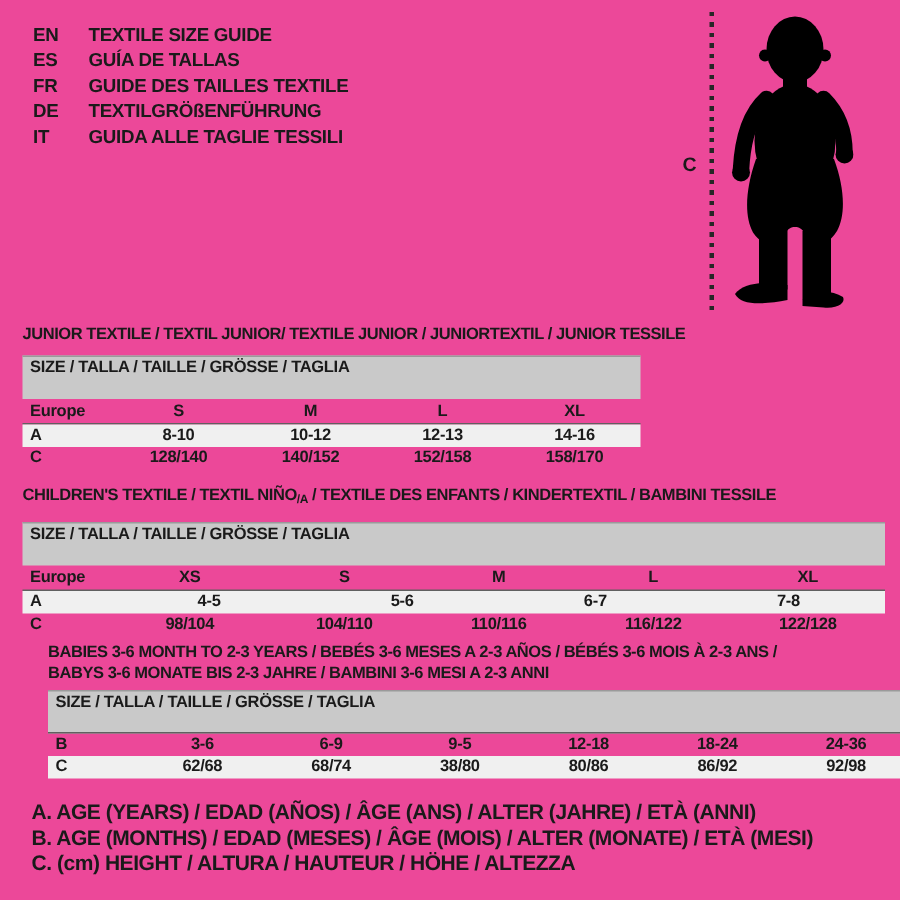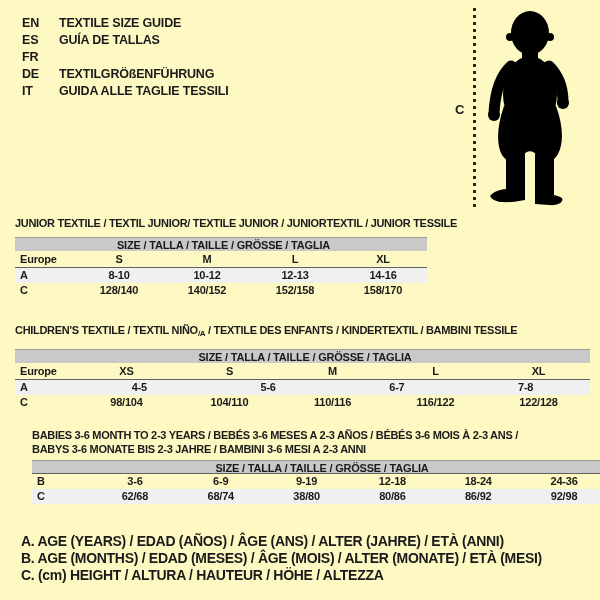--- a/index.html
+++ b/index.html
@@ -5,21 +5,21 @@
   :root{
     --header_bar:#c9c9c9;
     --row_shaded:#f0f0f0;
     --rule:#606060;
     --bar_top:#9a9a9a;
     --text:#1a1a1a;
     --silhouette:#000000;
   }
   html,body{margin:0;padding:0;background:#ffffff;}
   .page{
-    position:relative;width:600px;height:600px;background:#fef9c3;overflow:hidden;
+    position:relative;width:600px;height:600px;background:#ec4899;overflow:hidden;
     font-family:"Liberation Sans",sans-serif;font-weight:700;color:var(--text);
     letter-spacing:-0.2px;
   }
   
   .lang-block{position:absolute;left:22px;top:15px;font-size:12.5px;line-height:17px;}
   .lang-row{display:flex;}
   .lang-code{width:37px;flex:0 0 37px;}
   
   .figure-line{
     position:absolute;left:473px;top:8px;width:3px;height:199px;
@@ -29,22 +29,22 @@
   .baby-svg{position:absolute;left:481px;top:6px;}
   
   .size-table{position:absolute;font-size:11px;}
   #t1{left:15px;top:216px;width:412px;}
   #t2{left:15px;top:323px;width:575px;}
   #t3{left:32px;top:428px;width:575px;}
   .tbl-title{font-size:11px;line-height:14px;letter-spacing:-0.3px;white-space:nowrap;}
   .tbl-title .sub{font-size:8px;position:relative;top:2px;}
   .tbl{width:100%;}
   .bar{
-    height:14px;line-height:15px;background:var(--header_bar);
-    padding-left:5px;border-top:1px solid var(--bar_top);box-sizing:border-box;text-align:center;
+    height:29px;line-height:15px;background:var(--header_bar);
+    padding-left:5px;border-top:1px solid var(--bar_top);box-sizing:border-box;
   }
   .bar.rule-below{border-bottom:1px solid var(--rule);}
   .row{display:flex;height:15px;line-height:15px;}
   .row.cols-row{height:16px;line-height:16px;border-bottom:1px solid var(--rule);}
   .row .lbl{width:60px;flex:0 0 60px;padding-left:5px;box-sizing:border-box;}
   .row .val{flex:1;text-align:center;}
   .row.shaded{background:var(--row_shaded);}
   
   .notes{position:absolute;left:21px;top:533px;font-size:14px;line-height:17px;letter-spacing:-0.3px;}
 </style>
@@ -57,20 +57,21 @@
       <div class="lang-row">
         <span class="lang-code">EN</span>
         <span class="lang-text">TEXTILE SIZE GUIDE</span>
       </div>
       <div class="lang-row">
         <span class="lang-code">ES</span>
         <span class="lang-text">GUÍA DE TALLAS</span>
       </div>
       <div class="lang-row">
         <span class="lang-code">FR</span>
+        <span class="lang-text">GUIDE DES TAILLES TEXTILE</span>
       </div>
       <div class="lang-row">
         <span class="lang-code">DE</span>
         <span class="lang-text">TEXTILGRÖßENFÜHRUNG</span>
       </div>
       <div class="lang-row">
         <span class="lang-code">IT</span>
         <span class="lang-text">GUIDA ALLE TAGLIE TESSILI</span>
       </div>
     </header>
@@ -155,21 +156,21 @@
     </section>
   <section class="size-table" id="t3">
       <div class="tbl-title"><span>BABIES 3-6 MONTH TO 2-3 YEARS / BEBÉS 3-6 MESES A 2-3 AÑOS / BÉBÉS 3-6 MOIS À 2-3 ANS /</span></div>
       <div class="tbl-title"><span>BABYS 3-6 MONATE BIS 2-3 JAHRE / BAMBINI 3-6 MESI A 2-3 ANNI</span></div>
       <div class="tbl" style="margin-top: 4px;">
         <div class="bar rule-below">SIZE / TALLA / TAILLE / GRÖSSE / TAGLIA</div>
         <div class="row">
           <div class="lbl">B</div>
           <div class="val">3-6</div>
           <div class="val">6-9</div>
-          <div class="val">9-19</div>
+          <div class="val">9-5</div>
           <div class="val">12-18</div>
           <div class="val">18-24</div>
           <div class="val">24-36</div>
         </div>
         <div class="row shaded">
           <div class="lbl">C</div>
           <div class="val">62/68</div>
           <div class="val">68/74</div>
           <div class="val">38/80</div>
           <div class="val">80/86</div>

